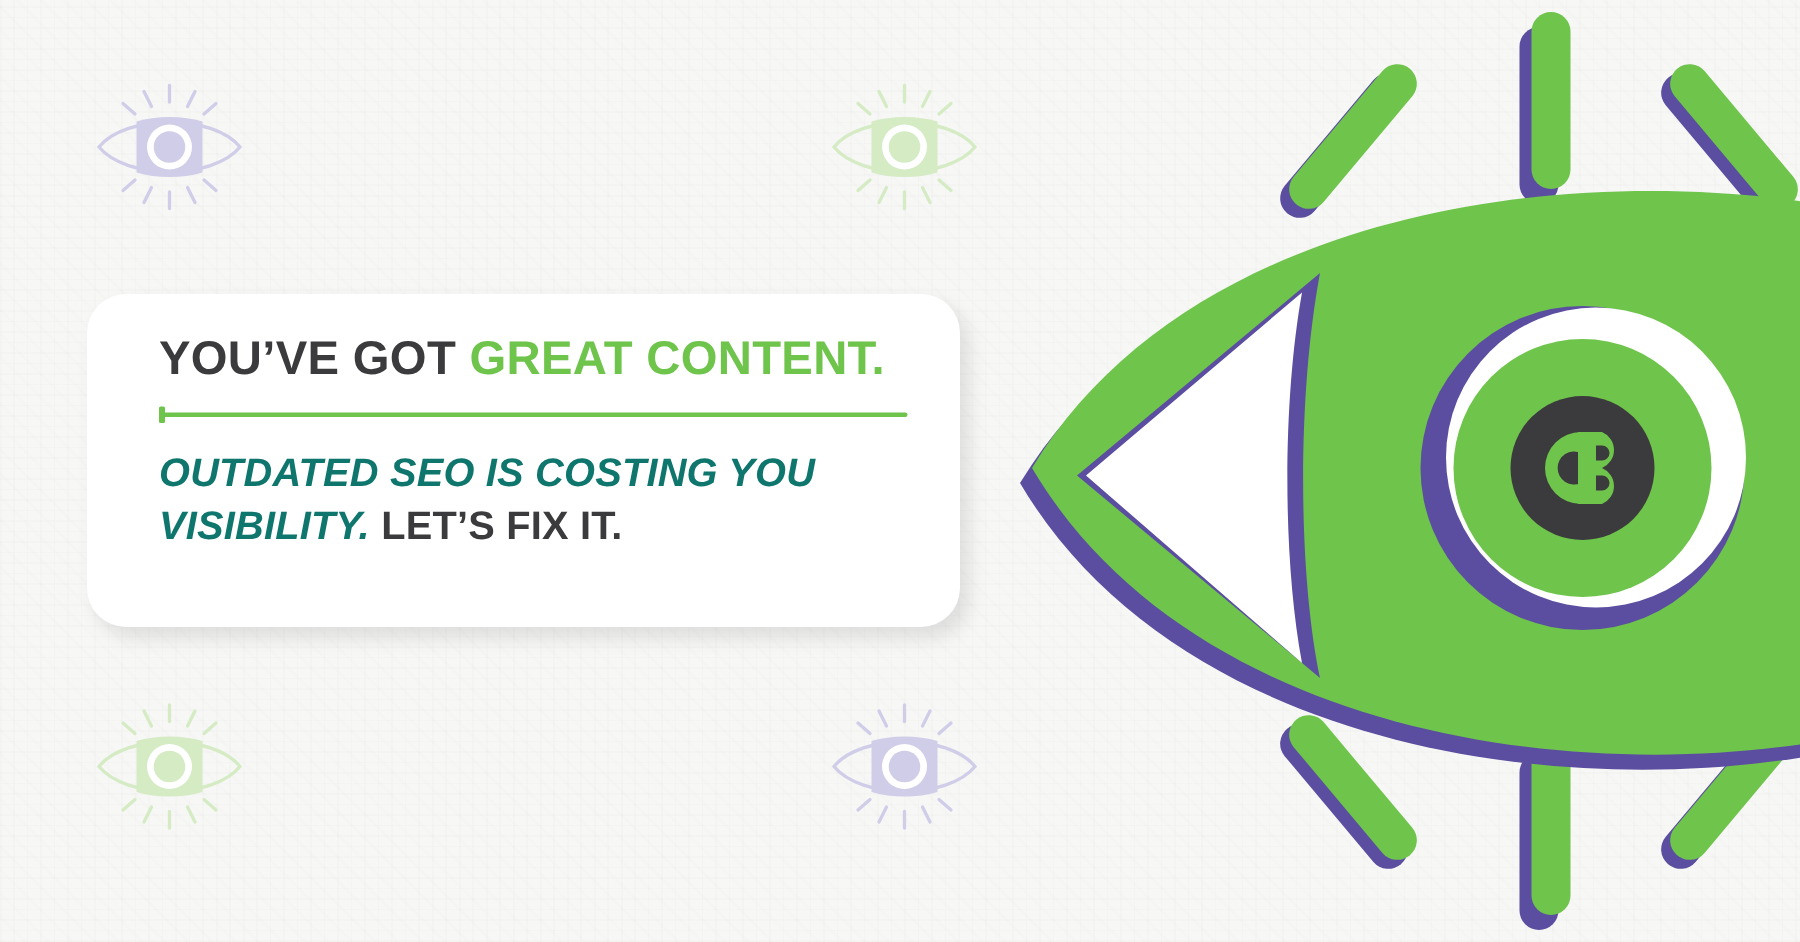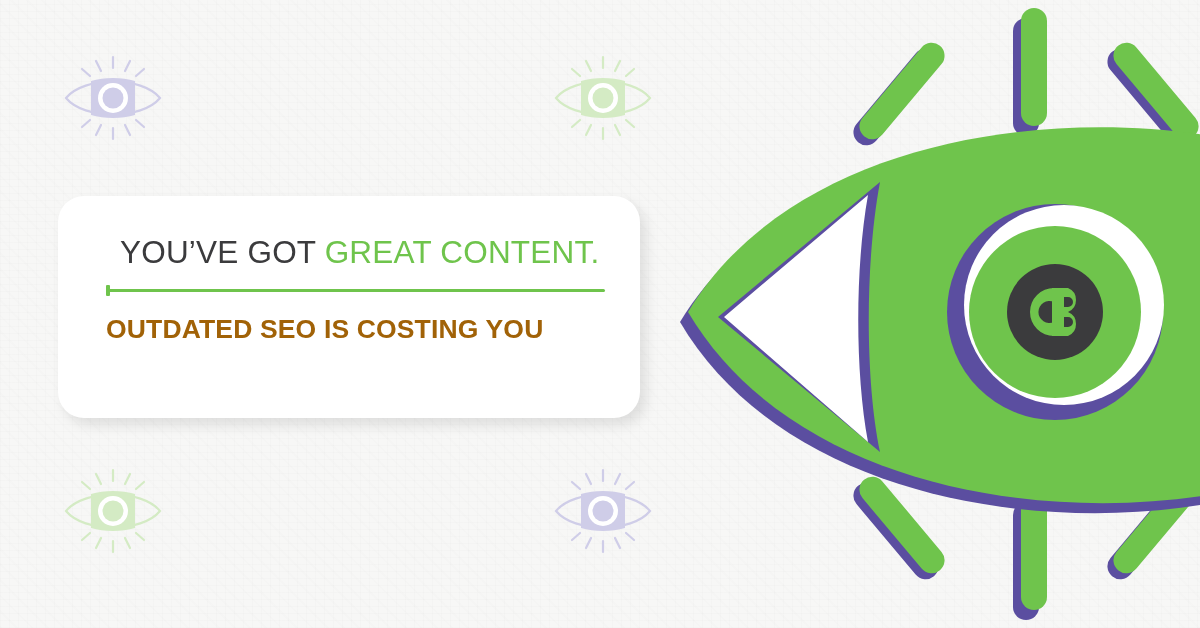--- a/index.html
+++ b/index.html
@@ -53,25 +53,25 @@
     width: 582px;
     height: 222px;
     background: #ffffff;
     border-radius: 26px;
     box-shadow: 6px 7px 13px rgba(0,0,0,0.10);
     box-sizing: border-box;
     padding: 26px 34px 22px 48px;
   }
   .headline {
     font-size: 31.5px;
-    font-weight: normal;
+    font-weight: bold;
     letter-spacing: 0.2px;
     line-height: 1.05;
     color: #3b3b3d;
-    margin: 14px;
+    margin: 0;
     white-space: nowrap;
   }
   .headline .accent { color: #6fc44c; }
 
   #headline-divider {
     position: relative;
     margin: 16px 0 17px 0;
     height: 10px;
   }
   #headline-divider .rule {
@@ -95,21 +95,21 @@
 
   .subline {
     font-size: 26.5px;
     font-weight: bold;
     letter-spacing: 0.15px;
     line-height: 1.30;
     color: #3b3b3d;
     margin: 0;
     white-space: nowrap;
   }
-  .subline .accent { color: #a16207; }
+  .subline .accent { color: #0f766e; font-style: italic; }
 </style>
 </head>
 <body>
 
 <div id="banner">
 
   <div id="bg-texture"></div>
 
   <div class="deco-eye" style="left:58px; top:55px;">
     <svg viewBox="0 0 110 86" xmlns="http://www.w3.org/2000/svg">
@@ -262,16 +262,17 @@
     <p class="headline"><span>YOU’VE GOT </span><span class="accent">GREAT CONTENT.</span></p>
 
     <div id="headline-divider">
       <div class="tick"></div>
       <div class="rule"></div>
     </div>
 
 
     <p class="subline"><span class="accent">OUTDATED SEO IS COSTING YOU</span></p>
 
+    <p class="subline"><span class="accent">VISIBILITY.</span><span> LET’S FIX IT.</span></p>
 
   </div>
 
 </div>
 
 </body></html>

